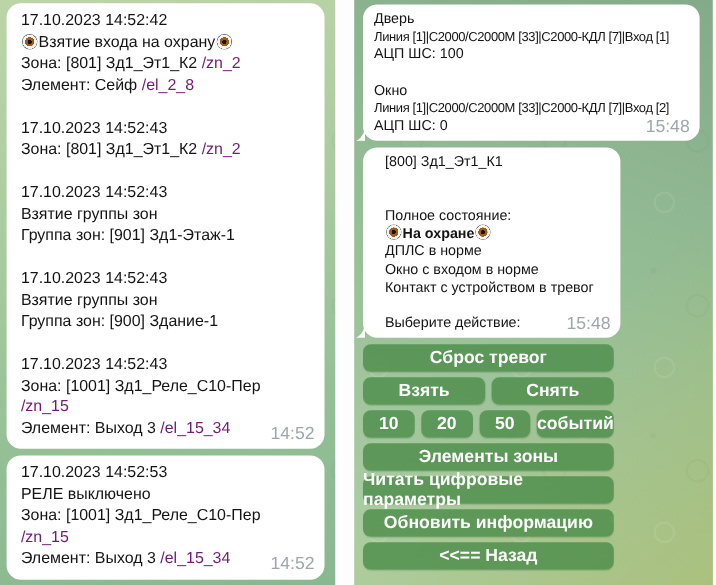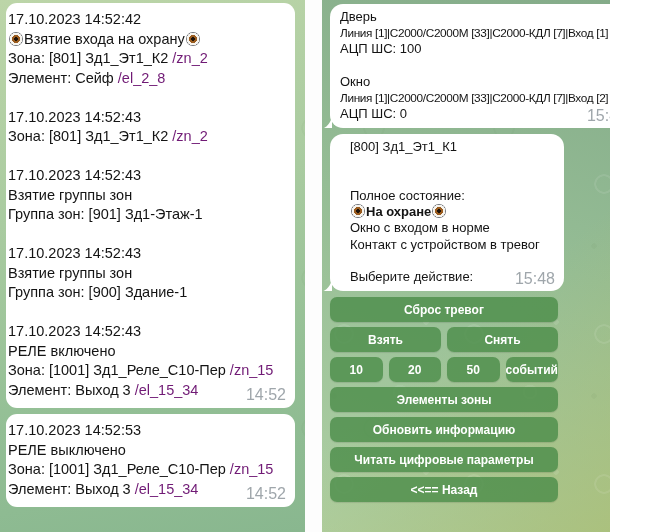--- a/index.html
+++ b/index.html
@@ -5,53 +5,53 @@
   html,body{margin:0;padding:0;}
   body{
     width:651px;height:532px;position:relative;overflow:hidden;
     font-family:"Liberation Sans","DejaVu Sans",sans-serif;
     background:#fff;
   }
   .panel{position:absolute;top:0;height:532px;overflow:hidden;}
   #left-panel{left:0;width:305px;
     background:linear-gradient(168deg,#bcd5a8 0%,#a9cba0 38%,#93bf95 72%,#89b78f 100%);}
   #divider{position:absolute;top:0;left:305px;width:17px;height:532px;background:#fdfdfd;}
-  #right-panel{left:322px;width:288px;
+  #right-panel{left:322px;width:326px;
     background:
       linear-gradient(320deg, rgba(172,190,115,.75) 0%, rgba(172,190,115,0) 42%),
       linear-gradient(200deg,#84ab89 0%,#95bd95 45%,#aecfa3 100%);}
   
   .pattern{position:absolute;inset:0;pointer-events:none;opacity:.55;
     background-image:
       radial-gradient(circle 11px at 22px 34px, transparent 7.5px, rgba(255,255,255,.16) 8px 9.5px, transparent 10px),
       radial-gradient(circle 8px at 78px 92px, transparent 5px, rgba(255,255,255,.13) 5.5px 7px, transparent 7.5px),
       radial-gradient(circle 3px at 104px 22px, rgba(255,255,255,.18) 2.5px, transparent 3px),
       radial-gradient(circle 12px at 52px 128px, transparent 8.5px, rgba(90,130,80,.10) 9px 10.5px, transparent 11px),
       radial-gradient(circle 3px at 12px 96px, rgba(90,130,80,.12) 2.5px, transparent 3px);
     background-size:130px 150px;}
   .bubble{position:relative;background:#ffffff;border-radius:13px;color:#141414;}
-  #left-panel .bubble{margin:3px 10px 6px 6px;padding:7px 2px 8px;font-size:14.5px;line-height:19.5px;border-radius:11px;}
+  #left-panel .bubble{margin:3px 10px 6px 6px;padding:7px 13px 8px;font-size:14.5px;line-height:19.5px;}
   #right-panel .bubble{margin:0 0 6px 8px;padding:5px 10px 6px;font-size:13px;line-height:16.2px;}
   #right-panel .bubble.first{margin-top:4px;width:286px;}
   #right-panel .bubble.second{width:204px;padding-left:20px;}
   .line{white-space:pre-wrap;}
   .line.blank::after{content:"\00a0";}
   .line.condensed{font-size:11.8px;letter-spacing:-0.35px;white-space:nowrap;}
   .cmd{color:#701a75;text-decoration:none;cursor:pointer;}
   .b{font-weight:bold;}
   .time{position:absolute;right:9px;bottom:4px;font-size:16px;color:#9fa6ab;}
   .eye{display:inline-block;width:14px;height:14px;border-radius:50%;vertical-align:-2px;margin:0 1px;
     background:radial-gradient(circle at 50% 50%,
       #1d1208 0 19%, #9a5c1f 20% 42%, #f7f4ee 43% 64%, #70747a 65% 76%, #efece4 77% 100%);}
   .tail::before{content:"";position:absolute;left:-7px;bottom:0;width:9px;height:16px;background:#fff;
     clip-path:path("M9,0 C9,8.5 5.5,13.5 0,16 L9,16 Z");}
   #keyboard{position:relative;margin:5px 0 0 8px;width:228px;}
   .kb-row{display:flex;gap:6px;margin-bottom:5px;}
   .kb-btn{flex:1;height:25px;border-radius:7px;background:rgba(77,141,74,.82);
-    color:#fff;font-weight:bold;font-size:12px;display:flex;align-items:center;justify-content:center;
+    color:#fff;font-weight:bold;font-size:16px;display:flex;align-items:center;justify-content:center;
     box-shadow:0 1px 1px rgba(0,0,0,.10);cursor:pointer;user-select:none;}
 </style>
 </head>
 <body>
 
 <div id="left-panel" class="panel">
   <div class="pattern"></div>
   <div id="left-messages">
       <div class="bubble">
         <div class="line"><span>17.10.2023 14:52:42</span></div>
@@ -64,21 +64,20 @@
         <div class="line blank"></div>
         <div class="line"><span>17.10.2023 14:52:43</span></div>
         <div class="line"><span>Взятие группы зон</span></div>
         <div class="line"><span>Группа зон: [901] Зд1-Этаж-1</span></div>
         <div class="line blank"></div>
         <div class="line"><span>17.10.2023 14:52:43</span></div>
         <div class="line"><span>Взятие группы зон</span></div>
         <div class="line"><span>Группа зон: [900] Здание-1</span></div>
         <div class="line blank"></div>
         <div class="line"><span>17.10.2023 14:52:43</span></div>
-        <div class="line"><span>РЕЛЕ включено</span></div>
         <div class="line"><span>Зона: [1001] Зд1_Реле_С10-Пер </span><a class="cmd">/zn_15</a></div>
         <div class="line"><span>Элемент: Выход 3 </span><a class="cmd">/el_15_34</a></div>
         <span class="time">14:52</span>
       </div>
       <div class="bubble">
         <div class="line"><span>17.10.2023 14:52:53</span></div>
         <div class="line"><span>РЕЛЕ выключено</span></div>
         <div class="line"><span>Зона: [1001] Зд1_Реле_С10-Пер </span><a class="cmd">/zn_15</a></div>
         <div class="line"><span>Элемент: Выход 3 </span><a class="cmd">/el_15_34</a></div>
         <span class="time">14:52</span>
@@ -100,20 +99,21 @@
         <div class="line condensed"><span>Линия [1]|С2000/С2000М [33]|С2000-КДЛ [7]|Вход [2]</span></div>
         <div class="line"><span>АЦП ШС: 0</span></div>
         <span class="time">15:48</span>
       </div>
       <div class="bubble tail second">
         <div class="line"><span>[800] Зд1_Эт1_К1</span></div>
         <div class="line blank"></div>
         <div class="line blank"></div>
         <div class="line"><span>Полное состояние:</span></div>
         <div class="line"><span class="eye"></span><span class="b">На охране</span><span class="eye"></span></div>
+        <div class="line"><span>ДПЛС в норме</span></div>
         <div class="line"><span>Окно с входом в норме</span></div>
         <div class="line"><span>Контакт с устройством в тревог</span></div>
         <div class="line blank"></div>
         <div class="line"><span>Выберите действие:</span></div>
         <span class="time">15:48</span>
       </div>
     </div>
   <div id="keyboard">
       <div class="kb-row">
         <div class="kb-btn">Сброс тревог</div>
@@ -125,22 +125,22 @@
       <div class="kb-row">
         <div class="kb-btn">10</div>
         <div class="kb-btn">20</div>
         <div class="kb-btn">50</div>
         <div class="kb-btn">событий</div>
       </div>
       <div class="kb-row">
         <div class="kb-btn">Элементы зоны</div>
       </div>
       <div class="kb-row">
-        <div class="kb-btn">Обновить информацию</div>
+        <div class="kb-btn">Читать цифровые параметры</div>
       </div>
       <div class="kb-row">
-        <div class="kb-btn">Читать цифровые параметры</div>
+        <div class="kb-btn">Обновить информацию</div>
       </div>
       <div class="kb-row">
         <div class="kb-btn">&lt;&lt;== Назад</div>
       </div>
     </div>
 </div>
 
 </body></html>

